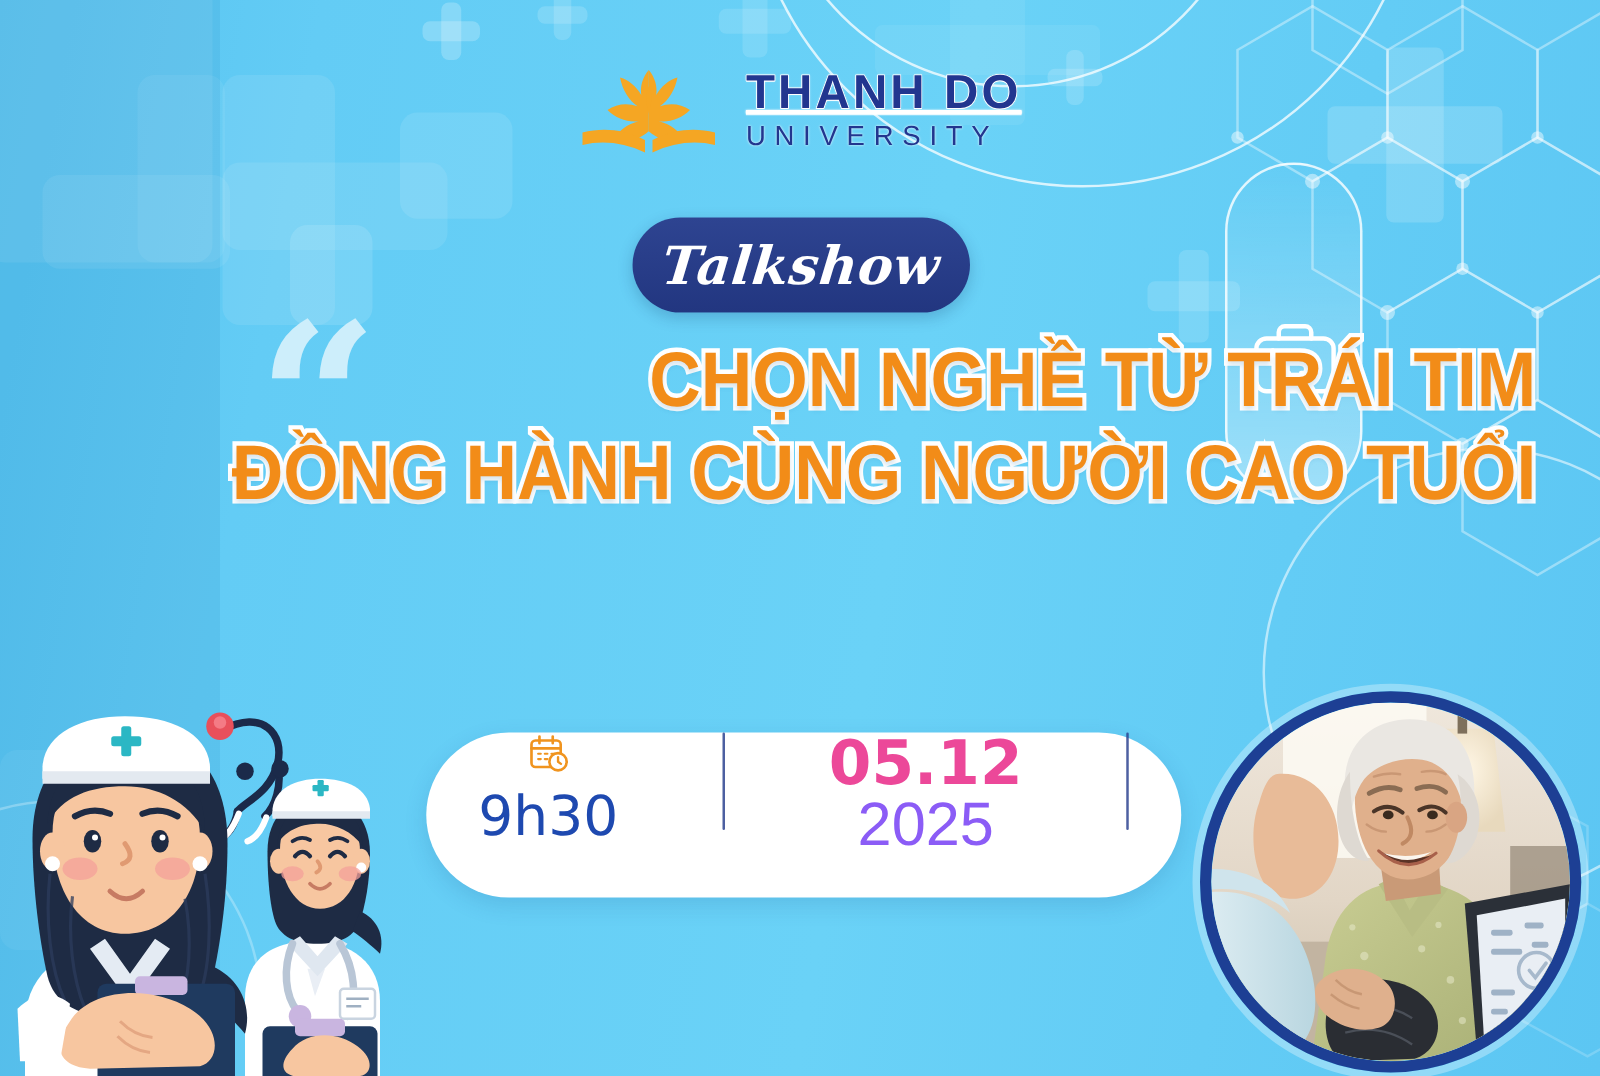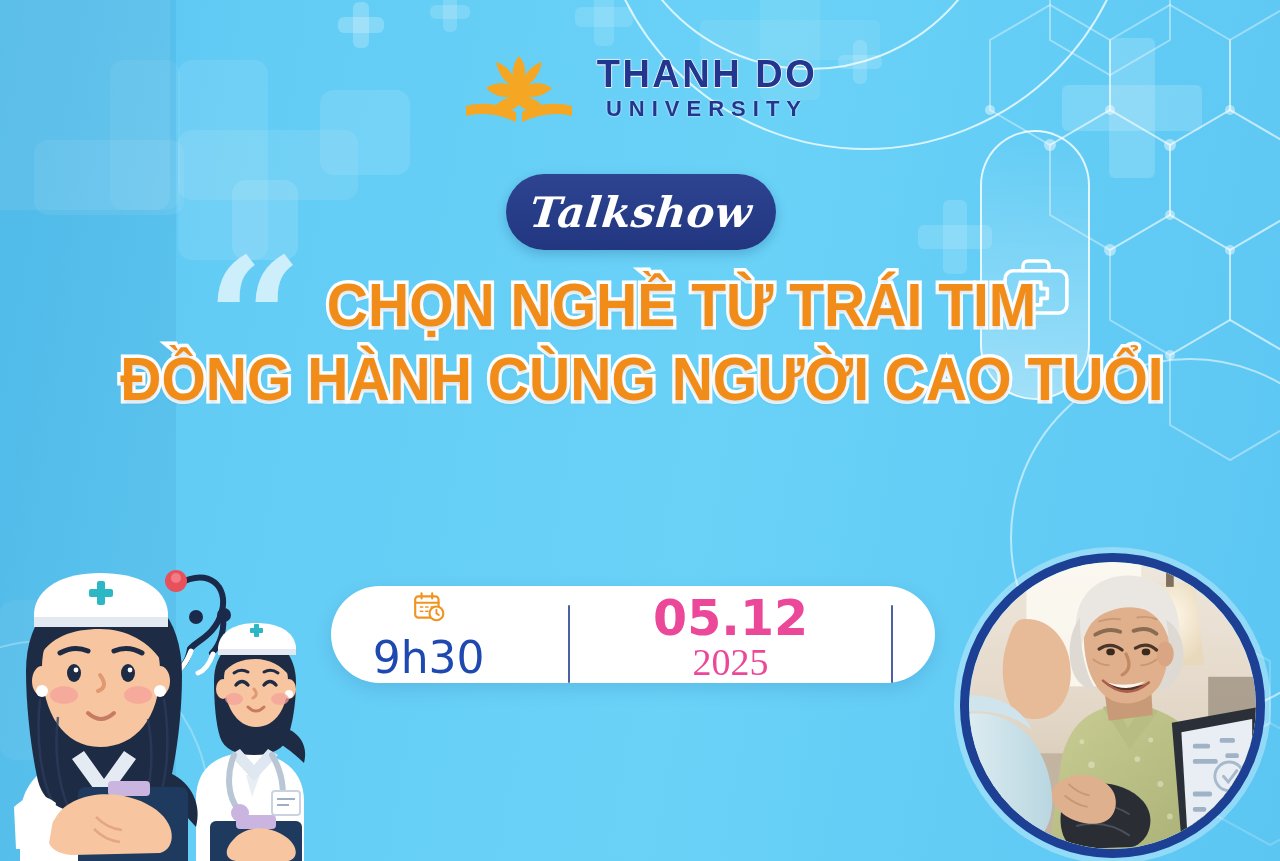--- a/index.html
+++ b/index.html
@@ -44,24 +44,25 @@
   
   #logo-row {
     position:absolute; left:0; right:0; top:48px;
     display:flex; align-items:center; justify-content:center; gap:22px;
   }
   #logo-text { line-height:1; }
   #logo-title {
     font-size:38px; font-weight:bold; letter-spacing:2.5px; color:#22368f;
     -webkit-text-stroke:1px #fff; paint-order:stroke fill;
     text-shadow:0 0 2px #fff, 0 1px 0 #fff;
+    text-decoration:underline;
   }
   #logo-sub {
-    font-size:22px; font-weight:bold; letter-spacing:7px; color:#22368f;
-    margin-top:5px; text-align:center;
+    font-size:22px; font-weight:normal; letter-spacing:7px; color:#22368f;
+    margin-top:5px; text-align:left;
     text-shadow:0 0 2px #fff;
   }
 
   
   #talkshow-pill {
     position:absolute; left:506px; top:174px; width:270px; height:76px;
     background:linear-gradient(180deg,#2e4491 0%, #223680 100%);
     border-radius:999px;
     display:flex; align-items:center; justify-content:center;
     box-shadow:0 4px 12px rgba(10,40,90,.22);
@@ -72,21 +73,21 @@
     letter-spacing:0.5px; transform:skewX(-6deg);
   }
 
   
   #quote-mark {
     position:absolute; left:206px; top:236px;
     font-size:168px; line-height:1; font-weight:bold;
     color:#cdeefb; font-family:"DejaVu Serif", serif;
     letter-spacing:-6px; user-select:none;
   }
-  #headline { position:absolute; left:4px; right:0; top:272px; text-align:center; }
+  #headline { position:absolute; left:4px; right:0; top:272px; text-align:right; }
   .hl {
     font-family:"Liberation Sans", sans-serif;
     font-weight:bold; color:#f28c18; font-size:62px;
     letter-spacing:0px; line-height:1.07;
     transform:scaleX(.92);
     -webkit-text-stroke:7px #ffffff;
     paint-order:stroke fill;
     text-shadow:0 3px 4px rgba(40,110,160,.18);
   }
   #hl1 { padding-left:86px; }
@@ -102,38 +103,38 @@
   }
   #subtitle-text {
     margin-left:30px; color:#ffffff; font-weight:bold; font-size:35px;
     letter-spacing:-0.2px; transform:scaleX(.96); transform-origin:left center;
     text-shadow:2px 3px 0 rgba(25,60,115,.55);
     white-space:nowrap;
   }
 
   
   #info-bar {
-    position:absolute; left:331px; top:586px; width:604px; height:97px;
+    position:absolute; left:341px; top:586px; width:604px; height:132px;
     background:#ffffff; border-radius:66px;
-    display:flex; align-items:flex-end; justify-content:space-around;
+    display:flex; align-items:flex-start; justify-content:space-around;
     box-shadow:0 6px 18px rgba(25,80,140,.16);
   }
   .info-cell { display:flex; flex-direction:column; align-items:center; justify-content:center; }
   .divider { width:2px; height:78px; background:#2e4491; opacity:.85; border-radius:2px; }
   #time-value {
     font-size:44px; color:#1e49b0; font-weight:500; margin-top:6px;
     font-family:"DejaVu Sans", sans-serif;
   }
   #date-day {
     font-size:49px; color:#ec4899; font-weight:bold; line-height:1.0;
     font-family:"DejaVu Sans", sans-serif;
   }
   #date-year {
-    font-size:38px; color:#ec4899; font-weight:500; line-height:1.05;
-    font-family:Liberation Serif, serif;
+    font-size:49px; color:#8b5cf6; font-weight:500; line-height:1.05;
+    font-family:Liberation Sans, sans-serif;
   }
   .venue-line {
     font-size:27px; color:#1e49b0; line-height:1.22; text-align:center;
     font-family:"DejaVu Sans", sans-serif;
   }
   .cell-icon { margin-bottom:2px; }
 
   
   #nurses { position:absolute; left:0; bottom:0; width:330px; height:312px; }
 

